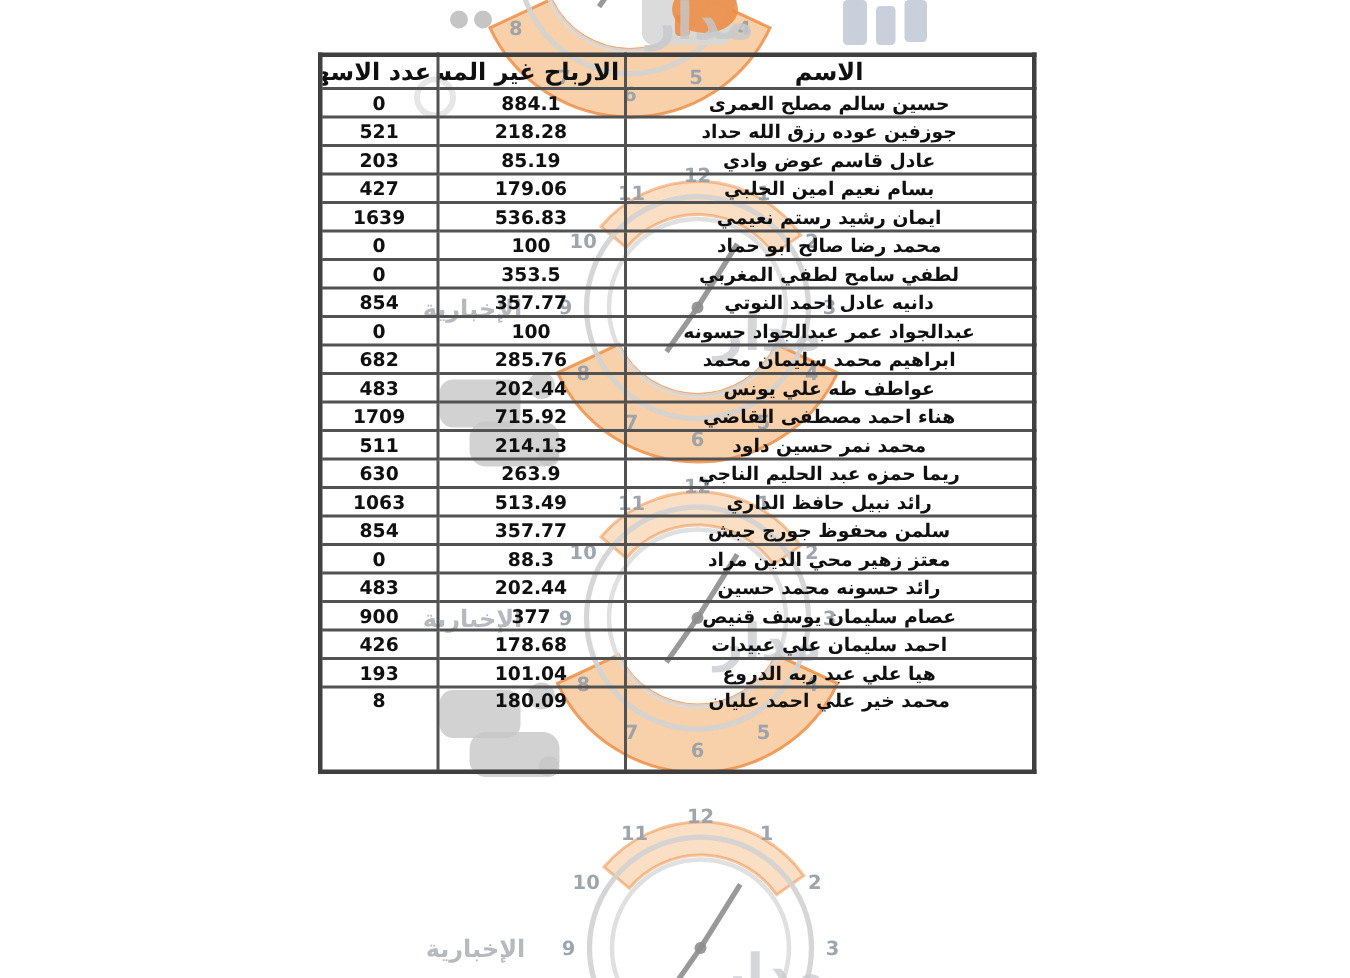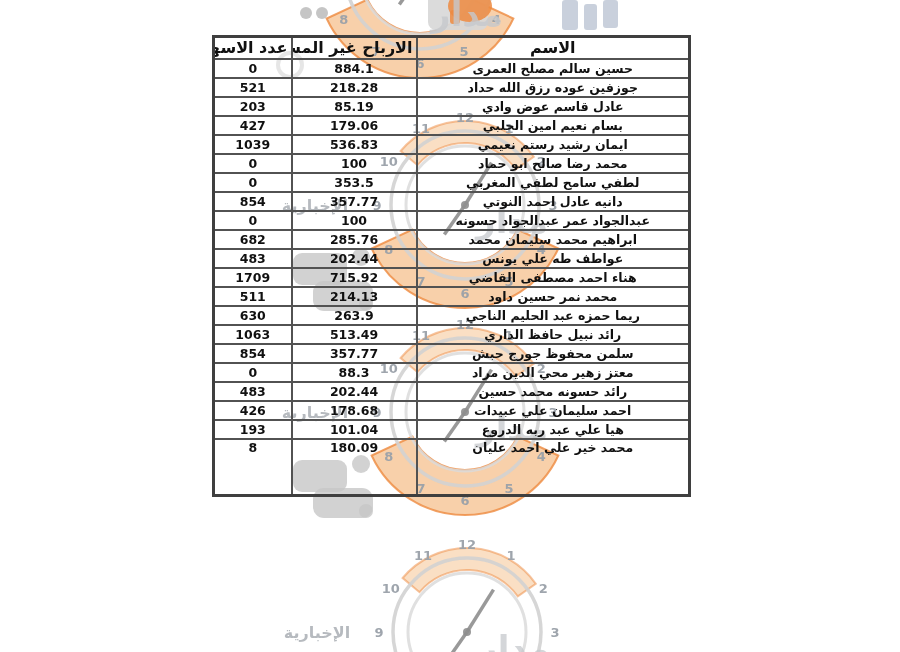--- a/index.html
+++ b/index.html
@@ -178,21 +178,21 @@
     <td class="shares-cell">203</td>
     <td class="profits-cell">85.19</td>
     <td class="name-cell">عادل قاسم عوض وادي</td>
   </tr>
         <tr>
     <td class="shares-cell">427</td>
     <td class="profits-cell">179.06</td>
     <td class="name-cell">بسام نعيم امين الحلبي</td>
   </tr>
         <tr>
-    <td class="shares-cell">1039</td>
+    <td class="shares-cell">1639</td>
     <td class="profits-cell">536.83</td>
     <td class="name-cell">ايمان رشيد رستم نعيمي</td>
   </tr>
         <tr>
     <td class="shares-cell">0</td>
     <td class="profits-cell">100</td>
     <td class="name-cell">محمد رضا صالح ابو حماد</td>
   </tr>
         <tr>
     <td class="shares-cell">0</td>
@@ -246,20 +246,25 @@
   </tr>
         <tr>
     <td class="shares-cell">0</td>
     <td class="profits-cell">88.3</td>
     <td class="name-cell">معتز زهير محي الدين مراد</td>
   </tr>
         <tr>
     <td class="shares-cell">483</td>
     <td class="profits-cell">202.44</td>
     <td class="name-cell">رائد حسونه محمد حسين</td>
+  </tr>
+        <tr>
+    <td class="shares-cell">900</td>
+    <td class="profits-cell">377</td>
+    <td class="name-cell">عصام سليمان يوسف قنيص</td>
   </tr>
         <tr>
     <td class="shares-cell">426</td>
     <td class="profits-cell">178.68</td>
     <td class="name-cell">احمد سليمان علي عبيدات</td>
   </tr>
         <tr>
     <td class="shares-cell">193</td>
     <td class="profits-cell">101.04</td>
     <td class="name-cell">هيا علي عبد ربه الدروع</td>

